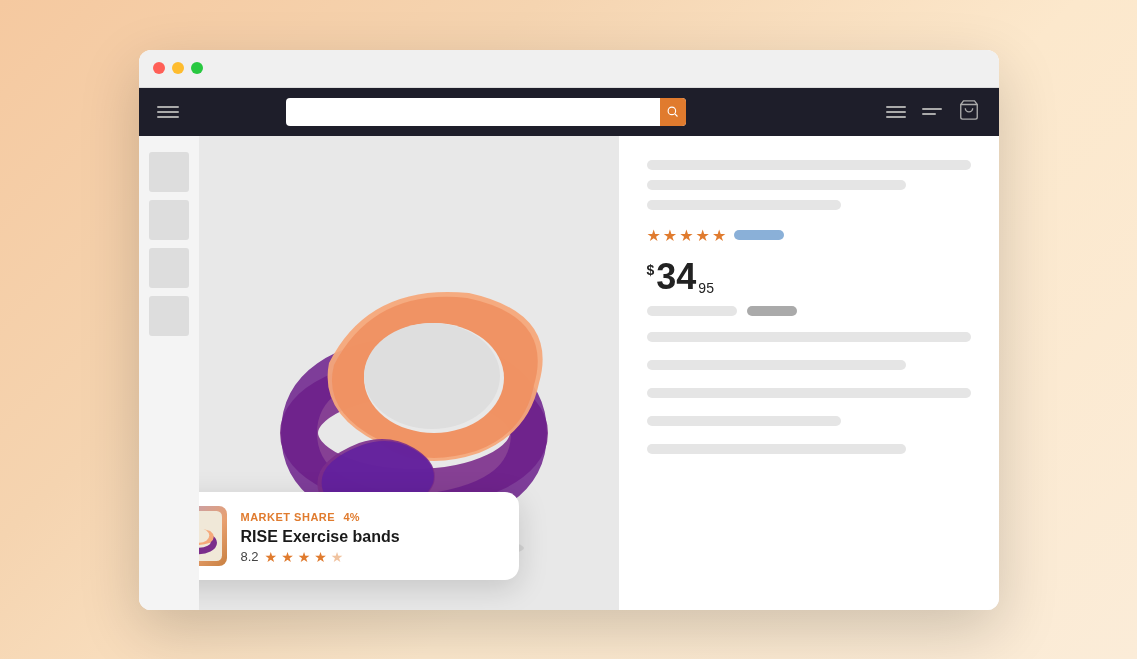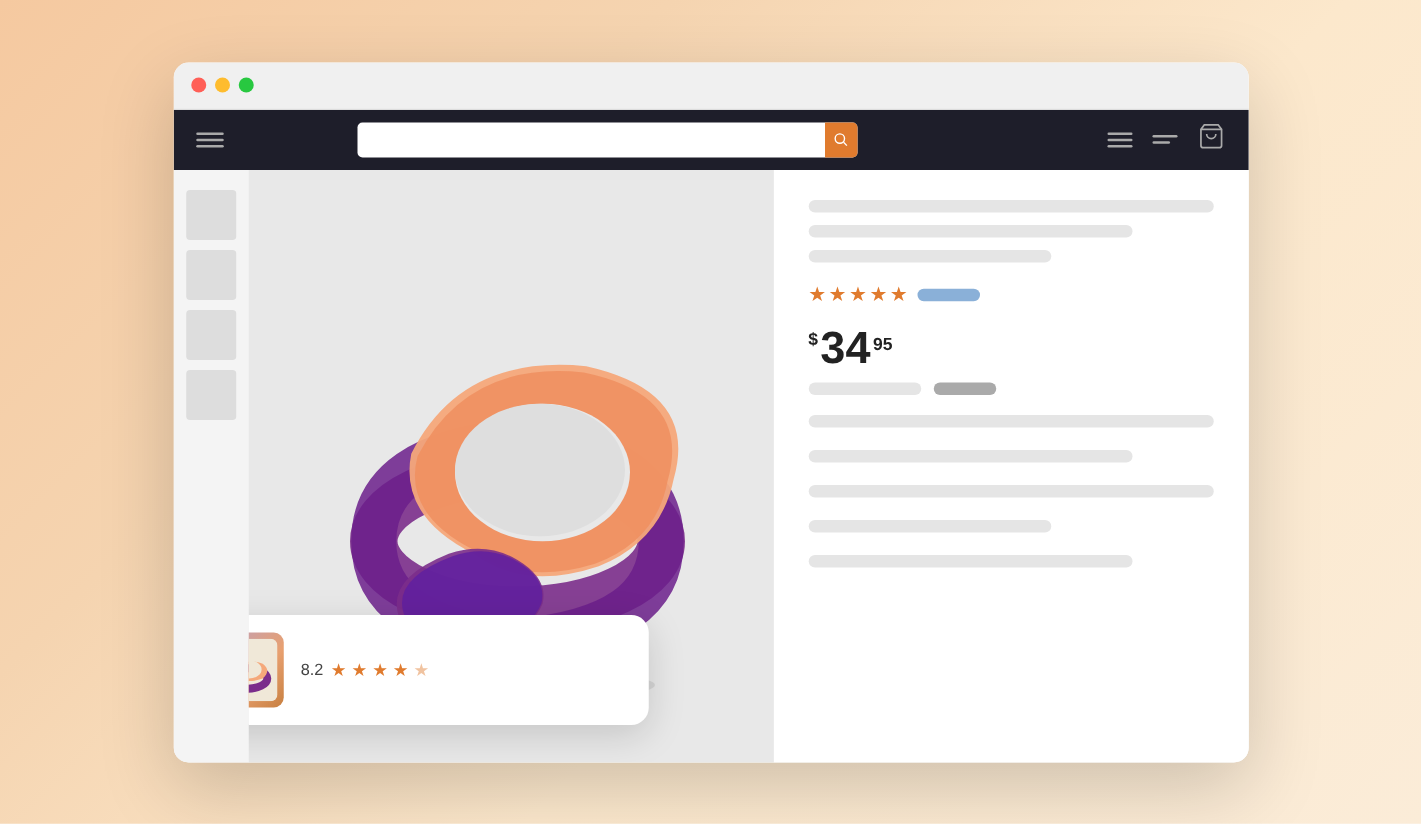--- a/index.html
+++ b/index.html
@@ -249,21 +249,21 @@
 
     .price-section {
       margin: 14px 0 10px 0;
       display: flex; align-items: flex-start; gap: 2px;
     }
 
     .price-dollar {
       font-size: 14px; font-weight: 600; color: #222; margin-top: 3px;
     }
     .price-main { font-size: 36px; font-weight: 700; color: #222; line-height: 1; }
-    .price-cents { font-size: 14px; font-weight: 700; color: #222; margin-top: 7px; }
+    .price-cents { font-size: 14px; font-weight: 400; color: #222; margin-top: 21px; }
 
     .price-below {
       display: flex; gap: 10px; margin-top: 6px;
     }
     .price-below-line {
       height: 10px; background: #e5e5e5; border-radius: 5px;
     }
 
     .divider-section { margin: 16px 0; }
 
@@ -354,20 +354,25 @@
         <div class="card-thumbnail">
 
           <svg width="55" height="55" viewBox="0 0 55 55">
             <rect width="55" height="55" fill="#f0e8d8" rx="6"></rect>
             <ellipse cx="28" cy="35" rx="18" ry="9" fill="none" stroke="#7B2D8B" stroke-width="7"></ellipse>
             <path d="M15 28 Q28 16 42 22 Q50 28 42 35 Q28 40 15 34 Q10 30 15 28Z" fill="#F5A87A"></path>
             <ellipse cx="30" cy="27" rx="11" ry="8" fill="#f0e8d8"></ellipse>
           </svg>
         </div>
         <div class="card-info">
+          <div>
+            <span class="market-share-label">MARKET SHARE</span>
+            <span class="market-share-value">4%</span>
+          </div>
+          <div class="product-name">RISE Exercise bands</div>
           <div class="rating-row">
             <span class="rating-number">8.2</span>
             <span class="star">★</span>
             <span class="star">★</span>
             <span class="star">★</span>
             <span class="star">★</span>
             <span style="font-size:14px; color:#e07b2e; opacity:0.45;">★</span>
           </div>
         </div>
       </div>

